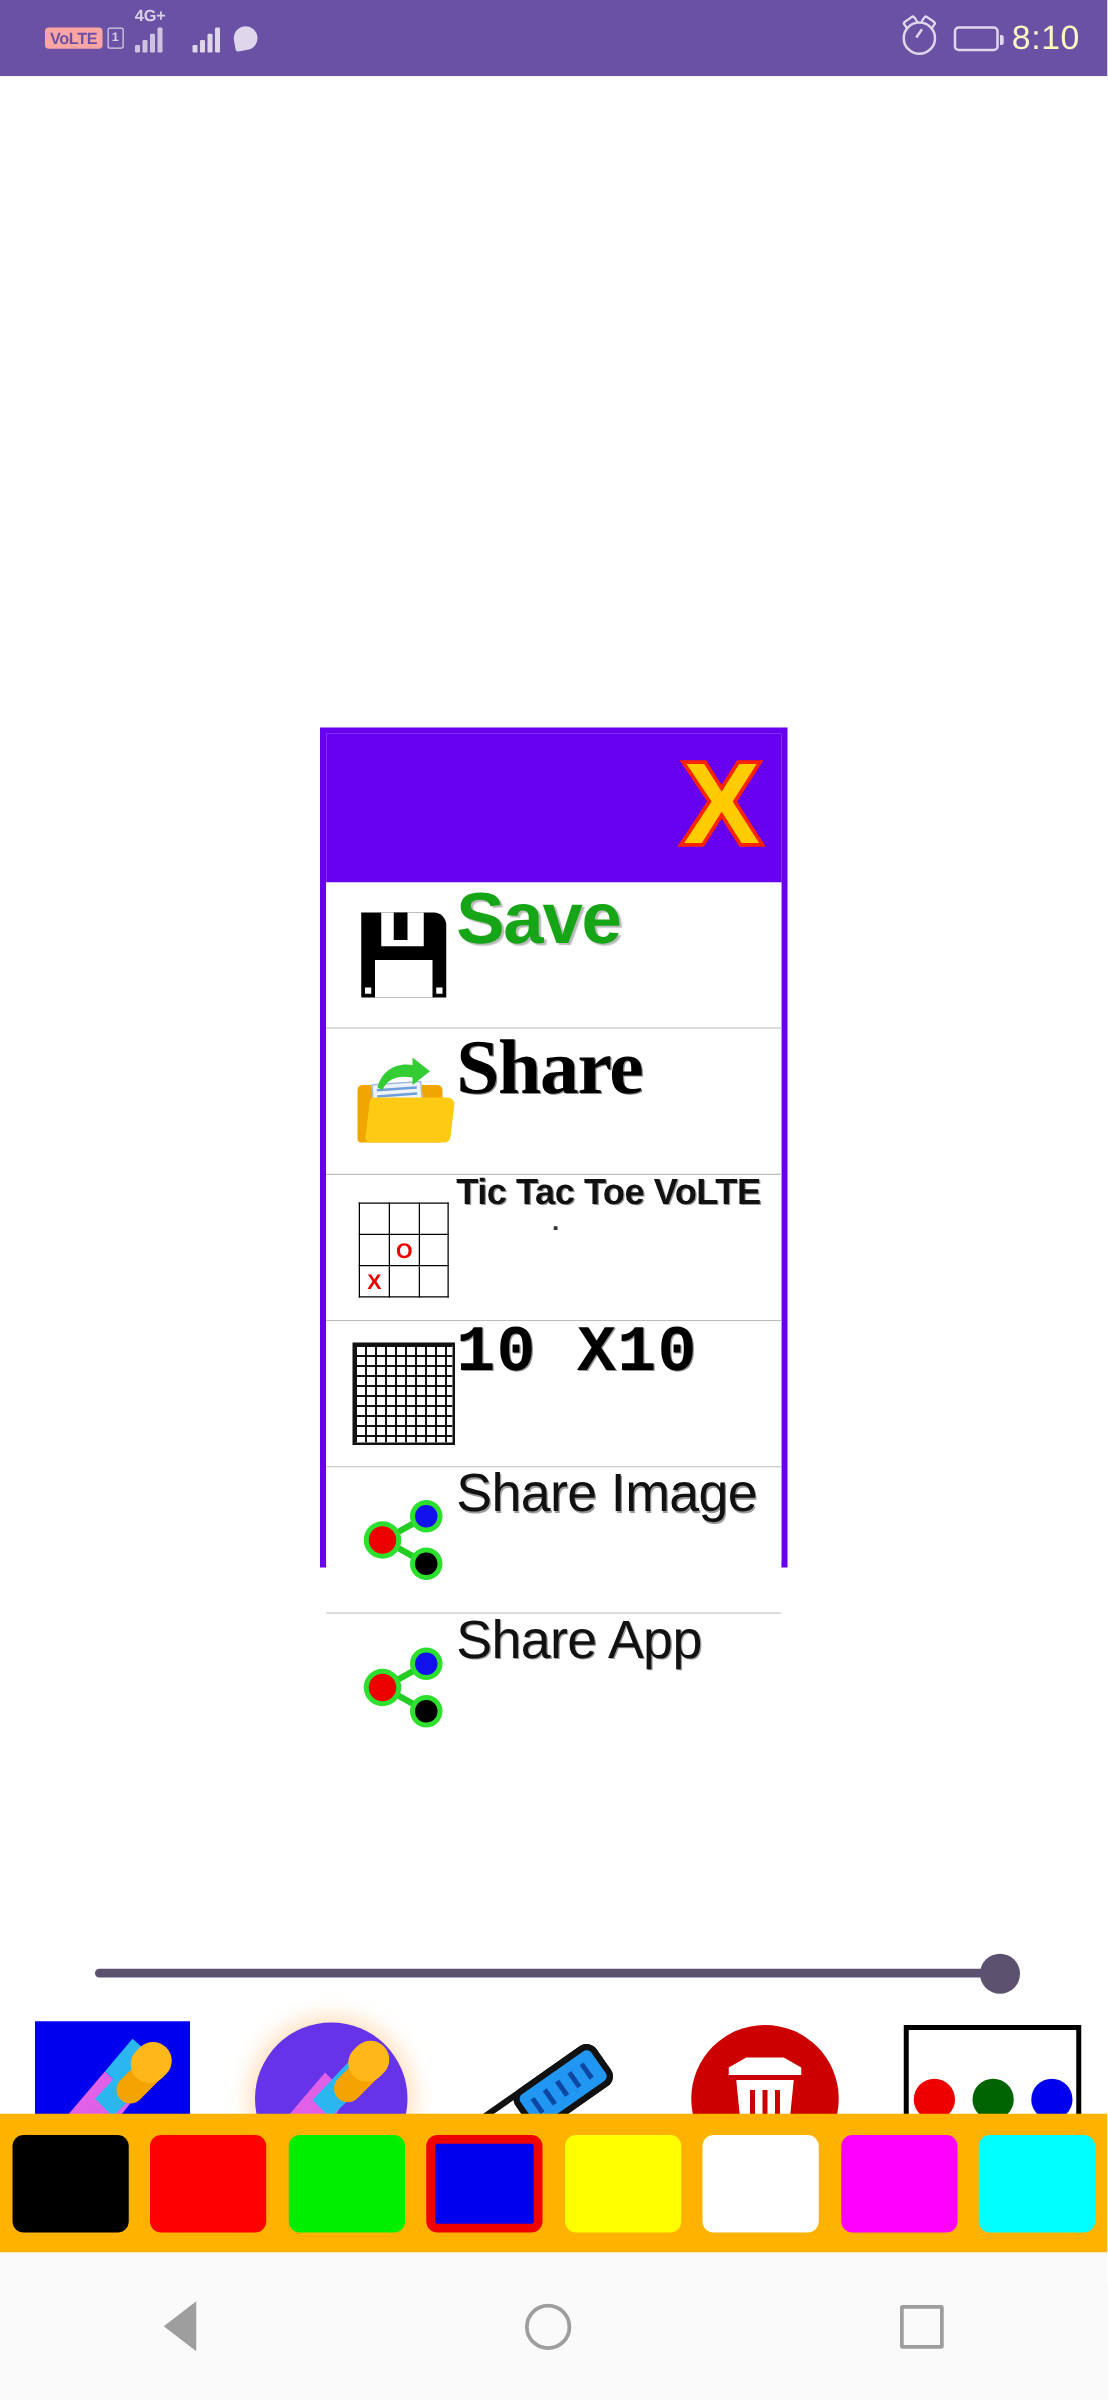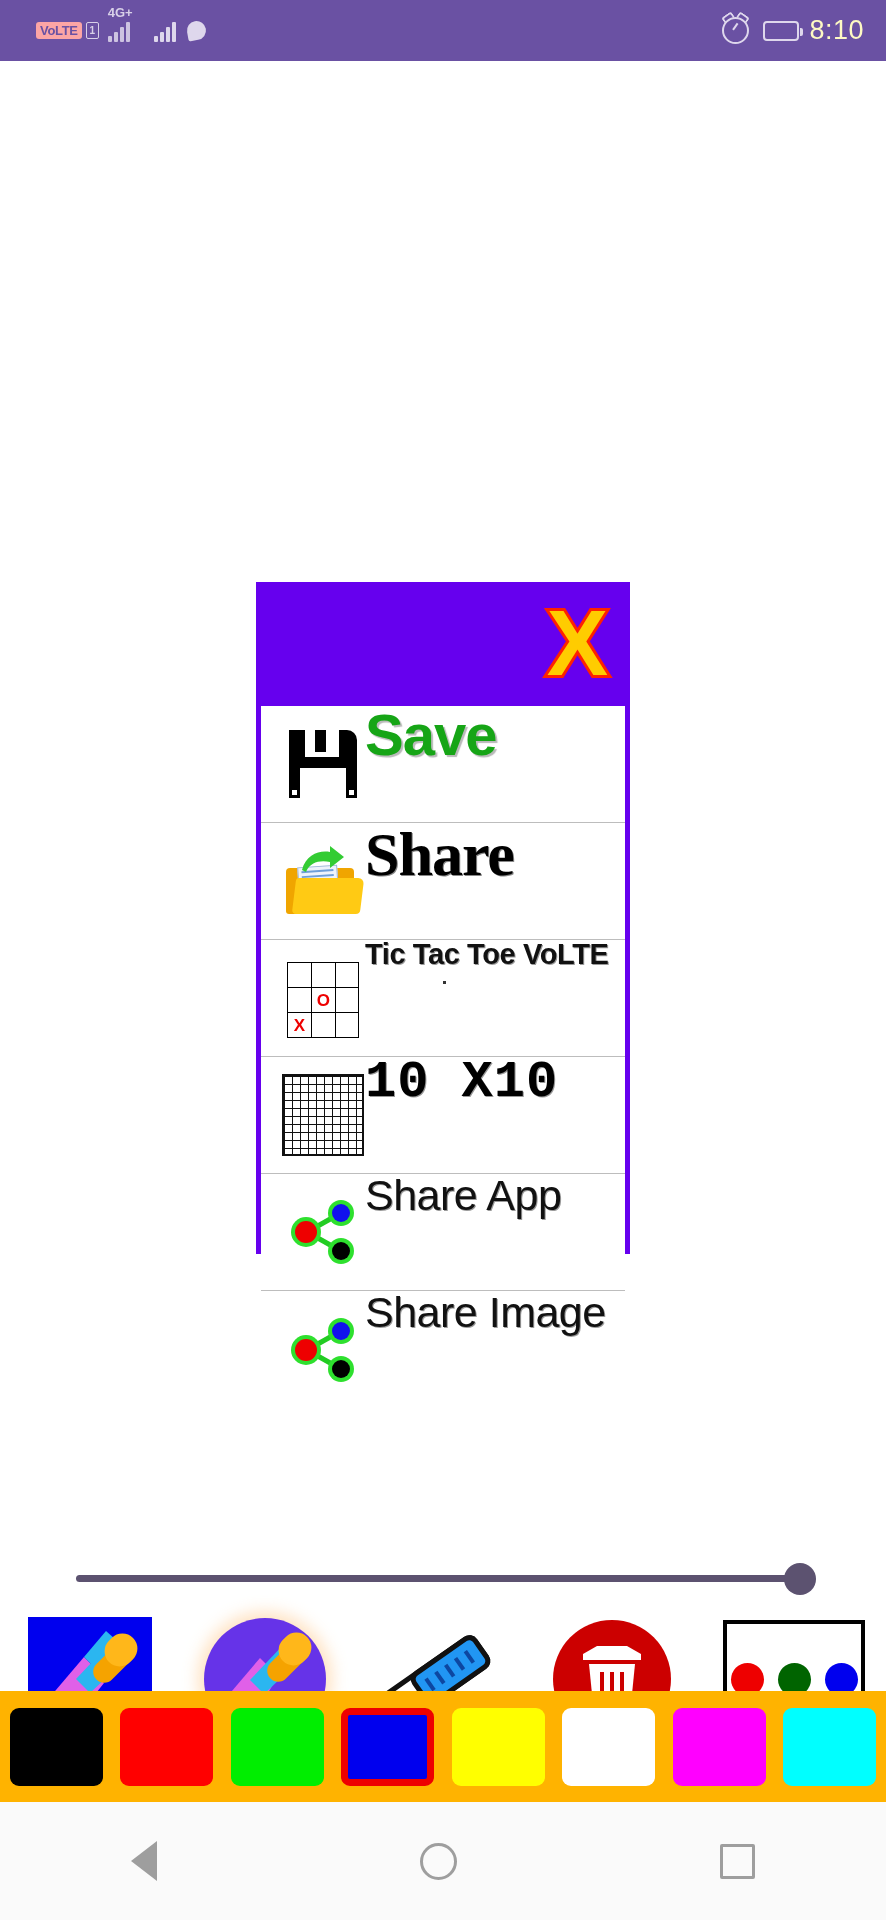--- a/index.html
+++ b/index.html
@@ -449,37 +449,37 @@
             <line x1="20" y1="33" x2="54" y2="14" stroke="#22cc22" stroke-width="5"></line>
             <line x1="20" y1="33" x2="54" y2="52" stroke="#22cc22" stroke-width="5"></line>
             <circle cx="54" cy="14" r="13" fill="#2ee02e"></circle>
             <circle cx="54" cy="14" r="9" fill="#1111ee"></circle>
             <circle cx="54" cy="52" r="13" fill="#2ee02e"></circle>
             <circle cx="54" cy="52" r="9" fill="#000000"></circle>
             <circle cx="19" cy="33" r="15" fill="#2ee02e"></circle>
             <circle cx="19" cy="33" r="11" fill="#ee0000"></circle>
           </svg>
         </span>
-        <span class="menu-label txt-share">Share App</span>
+        <span class="menu-label txt-share">Share Image</span>
       </div>
 
       <div class="menu-row">
         <span class="menu-icon">
           <svg class="share-ico" viewBox="0 0 72 66">
             <line x1="20" y1="33" x2="54" y2="14" stroke="#22cc22" stroke-width="5"></line>
             <line x1="20" y1="33" x2="54" y2="52" stroke="#22cc22" stroke-width="5"></line>
             <circle cx="54" cy="14" r="13" fill="#2ee02e"></circle>
             <circle cx="54" cy="14" r="9" fill="#1111ee"></circle>
             <circle cx="54" cy="52" r="13" fill="#2ee02e"></circle>
             <circle cx="54" cy="52" r="9" fill="#000000"></circle>
             <circle cx="19" cy="33" r="15" fill="#2ee02e"></circle>
             <circle cx="19" cy="33" r="11" fill="#ee0000"></circle>
           </svg>
         </span>
-        <span class="menu-label txt-share">Share Image</span>
+        <span class="menu-label txt-share">Share App</span>
       </div>
 
     </div>
   </div>
 
   <div class="slider-wrap">
     <div class="slider-track"></div>
     <div class="slider-thumb"></div>
   </div>
 

